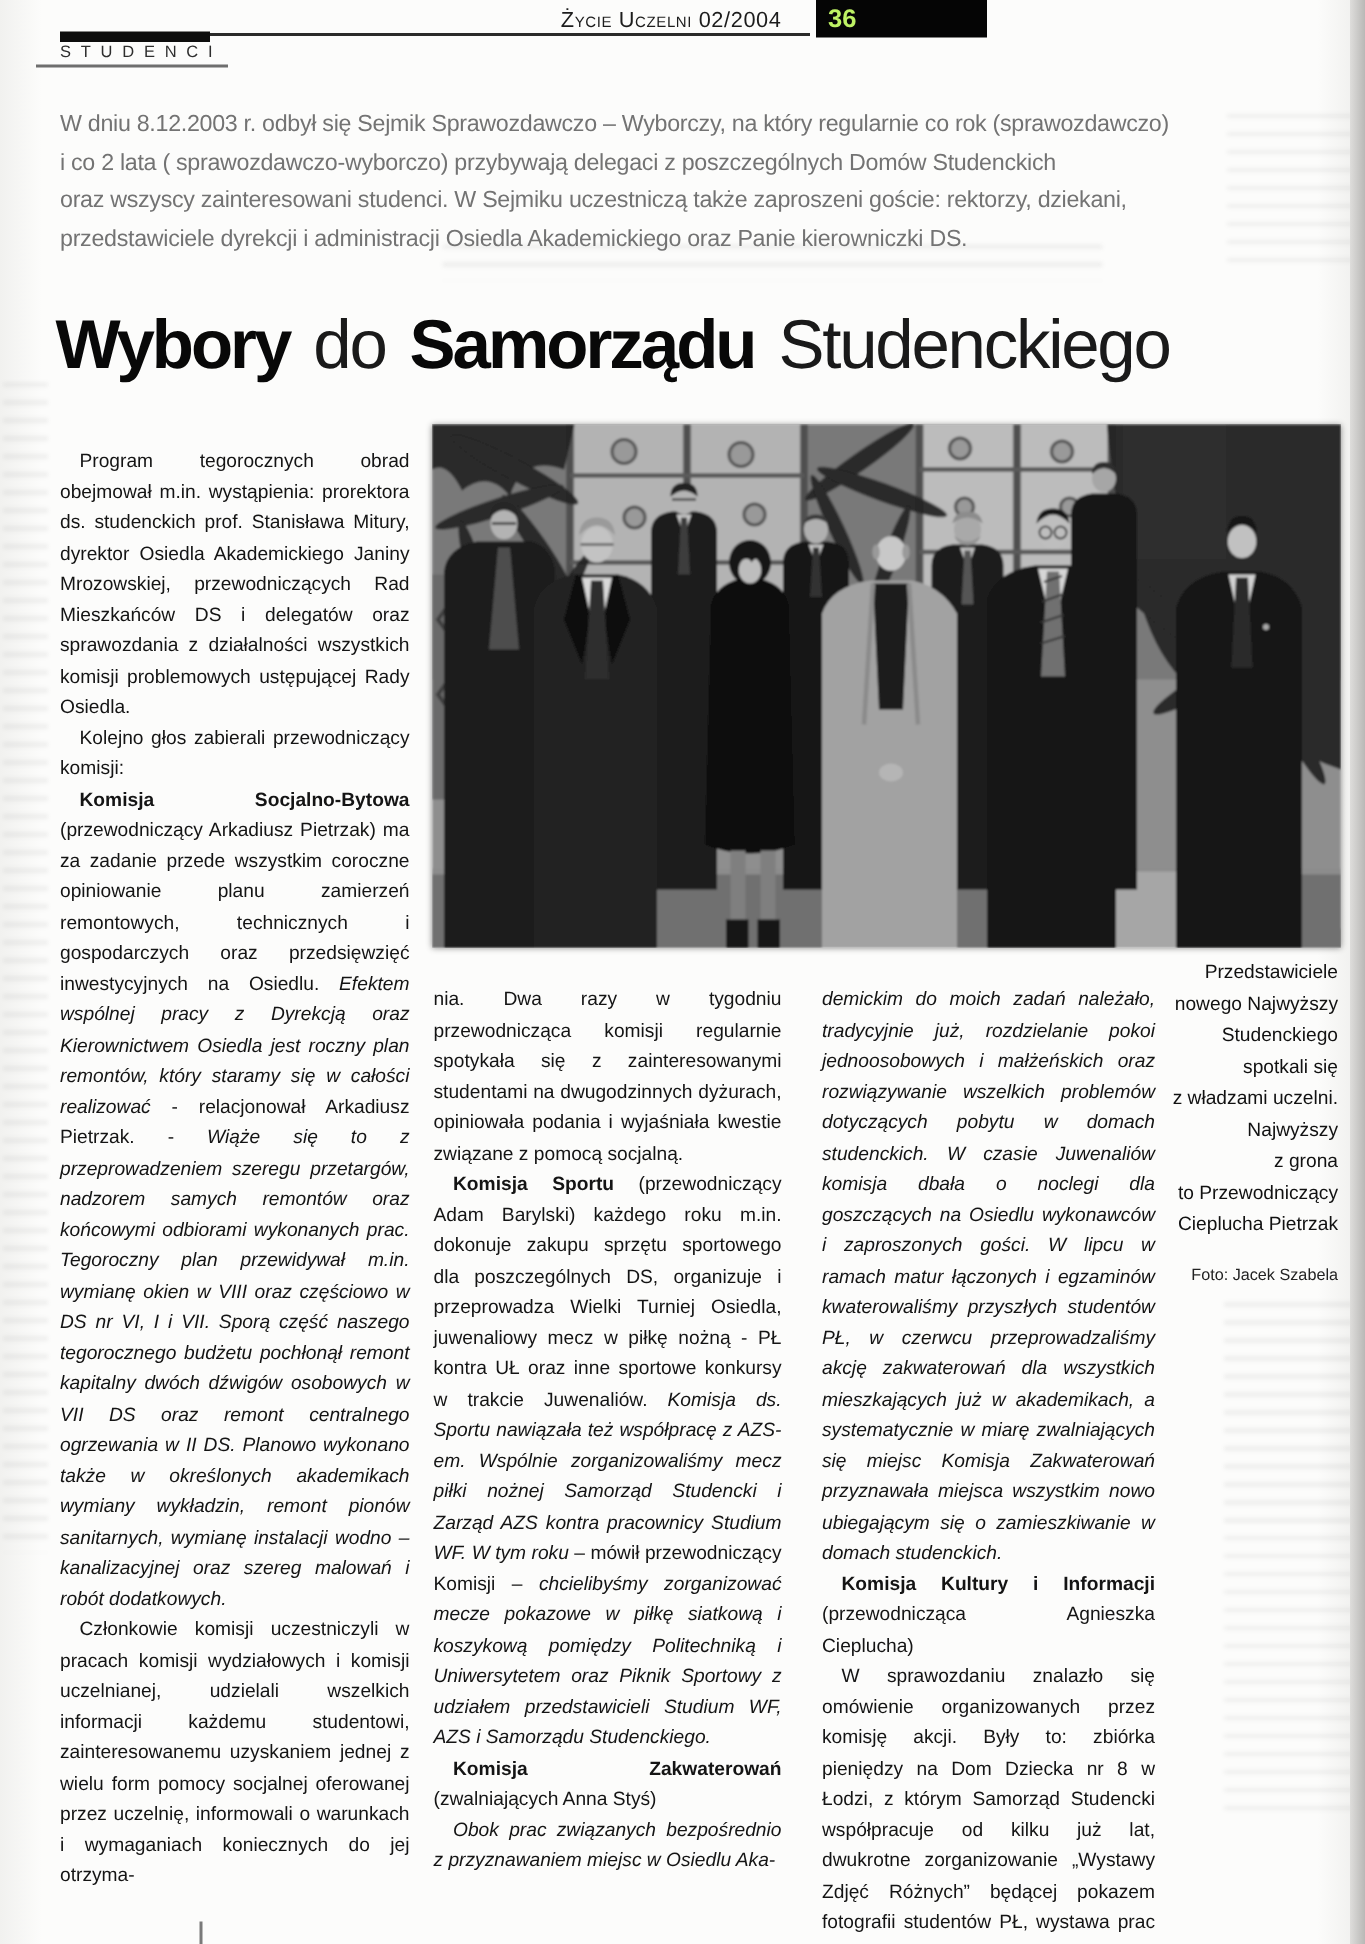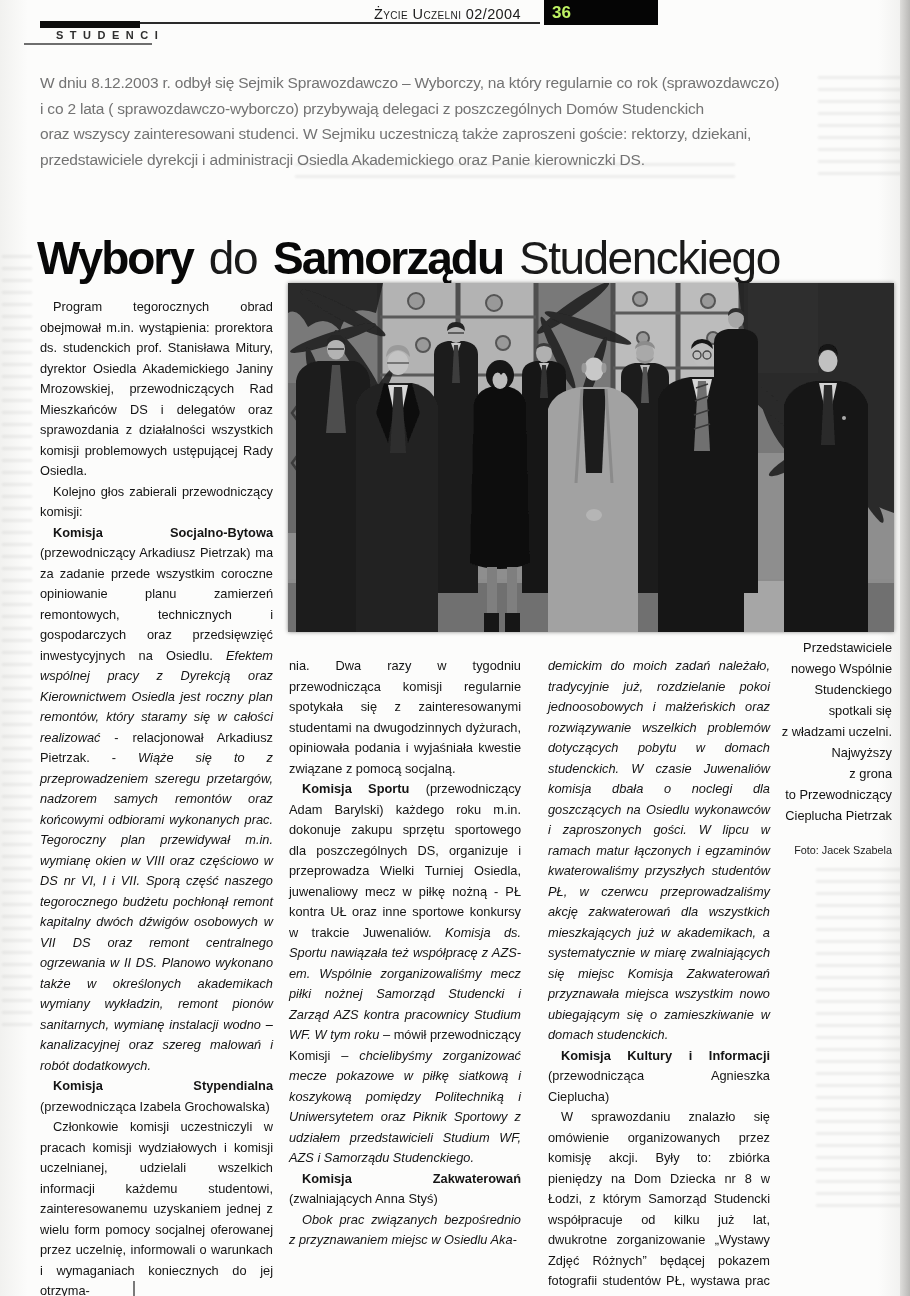--- a/index.html
+++ b/index.html
@@ -9,29 +9,29 @@
     font-family:"Liberation Sans",sans-serif;color:#151515;
   }
   .abs{position:absolute;}
   
   .journal{left:303px;top:6px;width:218px;text-align:right;font-variant:small-caps;
     font-size:14.5px;letter-spacing:.4px;color:#1c1c1c;}
   .pagebox{left:544px;top:0;width:114px;height:25px;background:#050505;}
   .pagebox span{color:#bef264;font-weight:700;font-size:17px;line-height:25px;padding-left:8px;display:inline-block;}
   .rule-thick{left:40px;top:21px;width:100px;height:7px;background:#0d0d0d;}
   .rule-thin{left:140px;top:22px;width:400px;height:2px;background:#2a2a2a;}
-  .kicker{left:56px;top:29px;font-size:11px;font-weight:700;letter-spacing:6.5px;color:#2e2e2e;}
+  .kicker{left:40px;top:29px;font-size:11px;font-weight:400;letter-spacing:6.5px;color:#2e2e2e;}
   .kicker-rule{left:24px;top:43px;width:128px;height:1.5px;background:#555;opacity:.85;}
   
   .intro{left:40px;top:70px;width:800px;font-size:15.5px;line-height:25.5px;
     letter-spacing:-.2px;color:#737373;}
   
-  .title{left:37px;top:188px;width:860px;display:flex;align-items:baseline;gap:16px;white-space:nowrap;}
+  .title{left:37px;top:202px;width:860px;display:flex;align-items:baseline;gap:16px;white-space:nowrap;}
   .title .hv{font-size:46px;font-weight:700;letter-spacing:-2px;color:#080808;}
-  .title .lt{font-size:46px;font-weight:400;letter-spacing:-1.5px;color:#1a1a1a;margin-top:43px;}
+  .title .lt{font-size:46px;font-weight:400;letter-spacing:-1.5px;color:#1a1a1a;}
   
   .photo{left:288px;top:283px;width:606px;height:349px;box-shadow:0 0 4px rgba(0,0,0,.45);}
   .photo svg{display:block;}
   
   .col{font-size:12.8px;line-height:20.5px;text-align:justify;color:#141414;margin-top:10px;}
   .col p{margin:0;}
   .col p.ind{text-indent:13px;}
   .col .bold{font-weight:700;}
   .col .italic{font-style:italic;}
   #col1{left:40px;top:287px;width:233px;}
@@ -218,40 +218,39 @@
       <path d="M530 72 Q531 61 540 61 Q549 61 550 72 Q545 66 540 66 Q535 66 530 72 Z" fill="#121212"></path>
     </g>
   </g>
 </svg>
 </div>
 
 <div id="col1" class="abs col">
   <p class="ind"><span>Program tegorocznych obrad obejmował m.in. wystąpienia: prorektora ds. studenckich prof. Stanisława Mitury, dyrektor Osiedla Akademickiego Janiny Mrozowskiej, przewodniczących Rad Mieszkańców DS i delegatów oraz sprawozdania z działalności wszystkich komisji problemowych ustępującej Rady Osiedla.</span></p>
   <p class="ind"><span>Kolejno głos zabierali przewodniczący komisji:</span></p>
   <p class="ind"><span class="bold">Komisja Socjalno-Bytowa</span><span> (przewodniczący Arkadiusz Pietrzak) ma za zadanie przede wszystkim coroczne opiniowanie planu zamierzeń remontowych, technicznych i gospodarczych oraz przedsięwzięć inwestycyjnych na Osiedlu. </span><span class="italic">Efektem wspólnej pracy z Dyrekcją oraz Kierownictwem Osiedla jest roczny plan remontów, który staramy się w całości realizować</span><span> - relacjonował Arkadiusz Pietrzak. - </span><span class="italic">Wiąże się to z przeprowadzeniem szeregu przetargów, nadzorem samych remontów oraz końcowymi odbiorami wykonanych prac. Tegoroczny plan przewidywał m.in. wymianę okien w VIII oraz częściowo w DS nr VI, I i VII. Sporą część naszego tegorocznego budżetu pochłonął remont kapitalny dwóch dźwigów osobowych w VII DS oraz remont centralnego ogrzewania w II DS. Planowo wykonano także w określonych akademikach wymiany wykładzin, remont pionów sanitarnych, wymianę instalacji wodno – kanalizacyjnej oraz szereg malowań i robót dodatkowych.</span></p>
-  <p class="ind"><span class="bold">Komisja Stypendialna</span><span> (przewodnicząca Izabela Grochowalska)</span></p>
   <p class="ind"><span>Członkowie komisji uczestniczyli w pracach komisji wydziałowych i komisji uczelnianej, udzielali wszelkich informacji każdemu studentowi, zainteresowanemu uzyskaniem jednej z wielu form pomocy socjalnej oferowanej przez uczelnię, informowali o warunkach i wymaganiach koniecznych do jej otrzyma-</span></p>
 </div>
 
 <div id="col2" class="abs col">
   <p><span>nia. Dwa razy w tygodniu przewodnicząca komisji regularnie spotykała się z zainteresowanymi studentami na dwugodzinnych dyżurach, opiniowała podania i wyjaśniała kwestie związane z pomocą socjalną.</span></p>
   <p class="ind"><span class="bold">Komisja Sportu</span><span> (przewodniczący Adam Barylski) każdego roku m.in. dokonuje zakupu sprzętu sportowego dla poszczególnych DS, organizuje i przeprowadza Wielki Turniej Osiedla, juwenaliowy mecz w piłkę nożną - PŁ kontra UŁ oraz inne sportowe konkursy w trakcie Juwenaliów. </span><span class="italic">Komisja ds. Sportu nawiązała też współpracę z AZS-em. Wspólnie zorganizowaliśmy mecz piłki nożnej Samorząd Studencki i Zarząd AZS kontra pracownicy Studium WF. W tym roku</span><span> – mówił przewodniczący Komisji – </span><span class="italic">chcielibyśmy zorganizować mecze pokazowe w piłkę siatkową i koszykową pomiędzy Politechniką i Uniwersytetem oraz Piknik Sportowy z udziałem przedstawicieli Studium WF, AZS i Samorządu Studenckiego.</span></p>
   <p class="ind"><span class="bold">Komisja Zakwaterowań</span><span> (zwalniających Anna Styś)</span></p>
   <p class="ind"><span class="italic">Obok prac związanych bezpośrednio z przyznawaniem miejsc w Osiedlu Aka-</span></p>
 </div>
 
 <div id="col3" class="abs col">
   <p><span class="italic">demickim do moich zadań należało, tradycyjnie już, rozdzielanie pokoi jednoosobowych i małżeńskich oraz rozwiązywanie wszelkich problemów dotyczących pobytu w domach studenckich. W czasie Juwenaliów komisja dbała o noclegi dla goszczących na Osiedlu wykonawców i zaproszonych gości. W lipcu w ramach matur łączonych i egzaminów kwaterowaliśmy przyszłych studentów PŁ, w czerwcu przeprowadzaliśmy akcję zakwaterowań dla wszystkich mieszkających już w akademikach, a systematycznie w miarę zwalniających się miejsc Komisja Zakwaterowań przyznawała miejsca wszystkim nowo ubiegającym się o zamieszkiwanie w domach studenckich.</span></p>
   <p class="ind"><span class="bold">Komisja Kultury i Informacji</span><span> (przewodnicząca Agnieszka Cieplucha)</span></p>
   <p class="ind"><span>W sprawozdaniu znalazło się omówienie organizowanych przez komisję akcji. Były to: zbiórka pieniędzy na Dom Dziecka nr 8 w Łodzi, z którym Samorząd Studencki współpracuje od kilku już lat, dwukrotne zorganizowanie „Wystawy Zdjęć Różnych” będącej pokazem fotografii studentów PŁ, wystawa prac dzie-</span></p>
 </div>
 
 <div class="abs caption">
   <div>Przedstawiciele</div>
-  <div>nowego Wspólnie</div>
+  <div>nowego Najwyższy</div>
   <div>Studenckiego</div>
   <div>spotkali się</div>
   <div>z władzami uczelni.</div>
   <div>Najwyższy</div>
   <div>z grona</div>
   <div>to Przewodniczący</div>
   <div>Cieplucha Pietrzak</div>
   <div class="credit">Foto: Jacek Szabela</div>
 </div>
 

